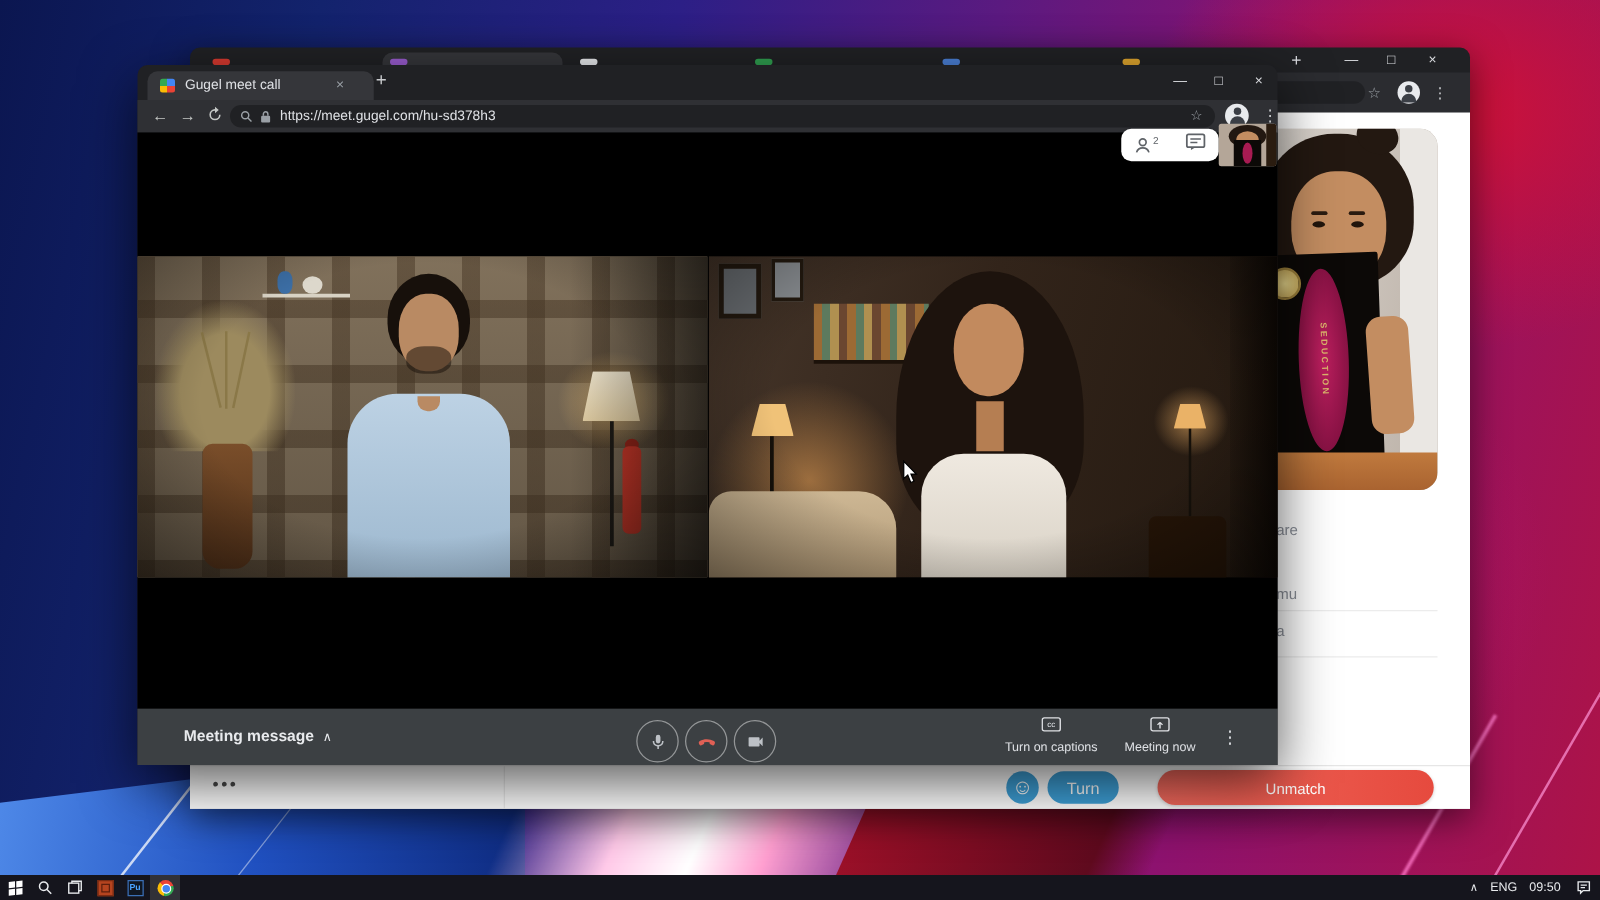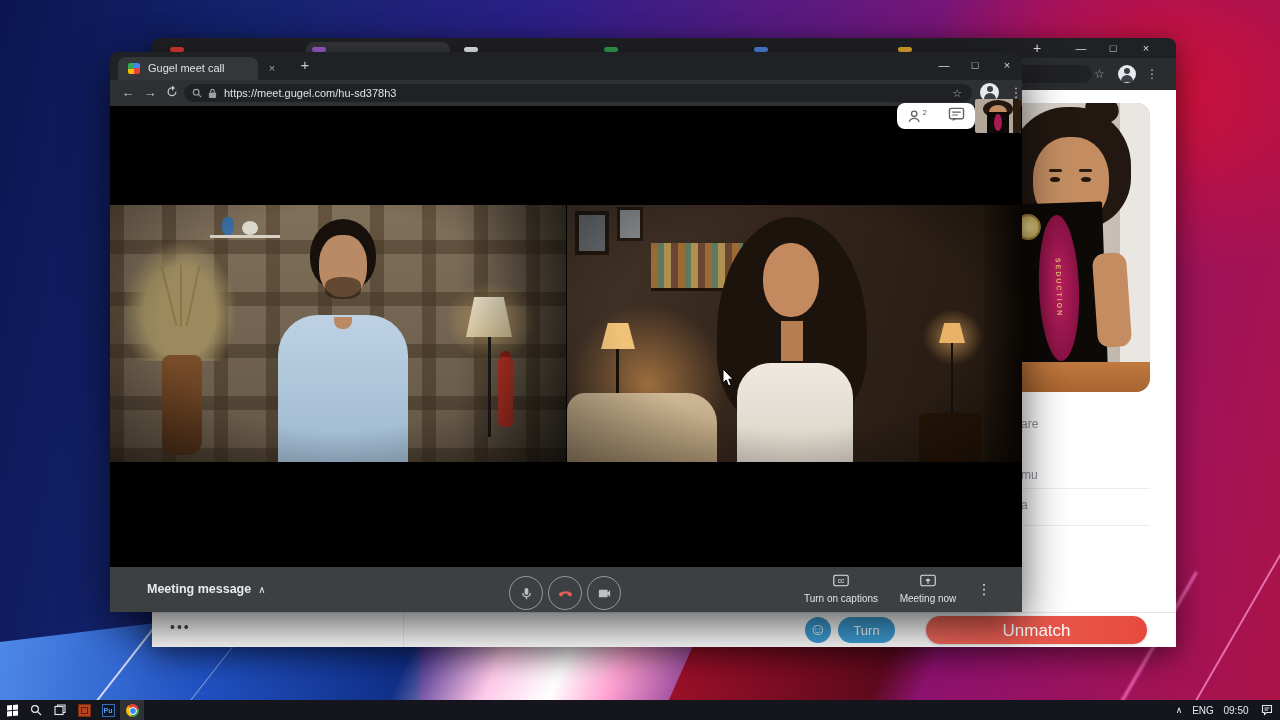--- a/index.html
+++ b/index.html
@@ -55,26 +55,26 @@
   .panel-div{left:853px;width:145px;height:1px;background:#ececec;}
 
   
   .chatbar{left:0;right:0;bottom:0;height:35px;background:#fff;border-top:1px solid #e6e6e6;}
   .cb-dots{left:18px;top:6px;color:#4a4a4a;font-size:14px;letter-spacing:2px;}
   .cb-vdiv{left:251px;top:0;bottom:0;width:1px;background:#ececec;}
   .cb-input{left:262px;top:5px;width:330px;height:24px;border:none;outline:none;font-size:12.5px;color:#6b7075;background:transparent;font-family:"Liberation Sans",sans-serif;}
   .cb-input::placeholder{color:#9aa0a6;}
   .cb-emoji{left:653px;top:4px;width:26px;height:26px;border-radius:50%;background:#3d9fd6;color:#fff;text-align:center;font-size:17px;line-height:25px;}
   .cb-send{left:686px;top:4px;width:57px;height:26px;border-radius:14px;background:#3d9fd6;color:#fff;font-size:13px;text-align:center;line-height:26px;border:none;}
-  .cb-unmatch{left:774px;top:3px;width:221px;height:28px;border-radius:16px;background:linear-gradient(90deg,#f0685c,#e64a3e);color:#fff;font-size:17px;text-align:center;line-height:28px;border:none;box-shadow:0 1px 3px rgba(0,0,0,.2);}
+  .cb-unmatch{left:774px;top:3px;width:221px;height:28px;border-radius:16px;background:linear-gradient(90deg,#f0685c,#e64a3e);color:#fff;font-size:12px;text-align:center;line-height:28px;border:none;box-shadow:0 1px 3px rgba(0,0,0,.2);}
 
   
   .fwin{left:110px;top:52px;width:912px;height:560px;background:#202124;border-radius:8px 8px 0 0;box-shadow:0 14px 44px rgba(0,0,0,.65);}
   .f-tabbar{left:0;right:0;top:0;height:28px;}
-  .f-tab{left:8px;top:5px;width:140px;height:23px;background:#35363a;border-radius:8px 8px 0 0;}
+  .f-tab{left:8px;top:5px;width:181px;height:23px;background:#35363a;border-radius:8px 8px 0 0;}
   .f-favicon{left:10px;top:6px;width:12px;height:11px;border-radius:2px;background:conic-gradient(#4285f4 0 25%,#ea4335 25% 50%,#fbbc05 50% 75%,#34a853 75%);}
   .f-tabtitle{left:30px;top:0;height:23px;line-height:23px;font-size:11px;color:#dfe1e5;}
   .f-tabclose{left:146px;top:0;height:23px;line-height:23px;font-size:11px;color:#9aa0a6;width:16px;text-align:center;}
   .f-newtab{left:184px;top:2px;width:22px;height:22px;line-height:22px;text-align:center;font-size:15px;color:#c8cacd;}
   .f-ctl{top:4px;width:24px;height:18px;line-height:18px;text-align:center;color:#dadce0;font-size:11px;}
   .f-toolbar{left:0;right:0;top:28px;height:26px;background:#2f3034;}
   .f-nav{top:2px;width:20px;height:22px;line-height:22px;text-align:center;color:#c4c7c5;font-size:13px;}
   .f-omni{left:74px;width:788px;top:4px;height:18px;background:#202124;border-radius:9px;}
   .f-url{position:absolute;left:40px;top:0;height:18px;line-height:18px;font-size:11px;color:#dfe1e5;}
   .f-ostar{position:absolute;right:10px;top:0;height:18px;line-height:18px;font-size:11px;color:#9aa0a6;}

